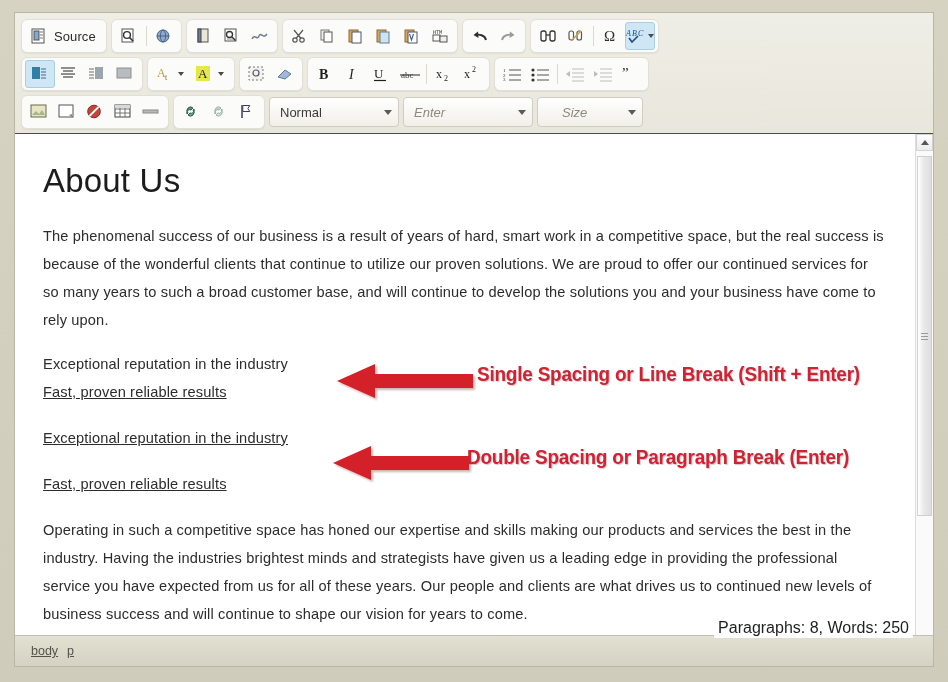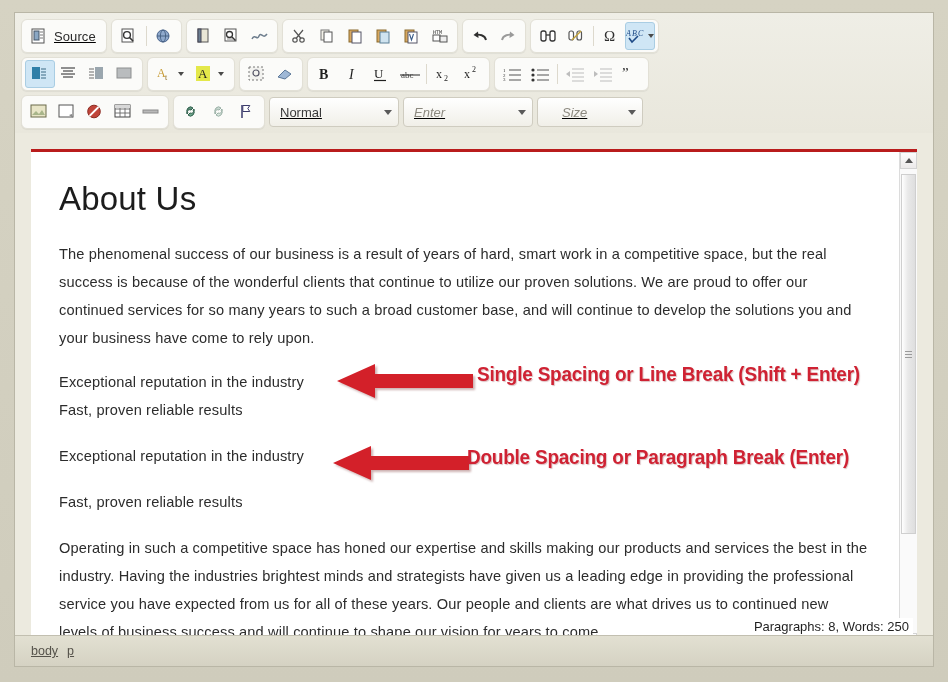--- a/index.html
+++ b/index.html
@@ -41,21 +41,20 @@
     background: linear-gradient(180deg,#efeee6 0%, #e9e7dc 100%);
     padding: 4px 3px 2px 3px;
     flex: 0 0 auto;
   }
   .tb-row {
     display: flex;
     align-items: center;
     height: 38px;
     gap: 4px;
     padding-left: 3px;
-    text-decoration: underline;
   }
   .tb-group {
     display: flex;
     align-items: center;
     height: 32px;
     background: #fbfbf9;
     border: 1px solid #e2e0d6;
     border-radius: 6px;
     padding: 0 3px;
     box-shadow: 0 1px 1px rgba(0,0,0,0.06);
@@ -124,22 +123,22 @@
   #combo-format { width: 112px; gap: 48px; }
   #combo-font   { width: 112px; }
   #combo-size   { width: 74px; padding-left: 24px; }
   #combo-size .cc { margin-left: 8px; }
 
   
   .content-wrap {
     flex: 1 1 auto;
     position: relative;
     background: #ffffff;
-    margin: 16px;
-    border-top: 3px solid #b91c1c;
+    margin: 0;
+    border-top: 1px solid #b91c1c;
     display: flex;
     overflow: hidden;
   }
   .doc {
     position: relative;
     flex: 1 1 auto;
     padding: 22px 30px 0 28px;
     overflow: hidden;
     background: #fff;
   }
@@ -151,21 +150,21 @@
     margin: 6px 0 22px 0;
     letter-spacing: .2px;
   }
   .doc p {
     font-size: 14.6px;
     line-height: 28px;
     color: #2c2c2c;
     margin: 0 0 16px 0;
     letter-spacing: .15px;
   }
-  .doc p.spaced { margin: 0 0 18px 0; }
+  .doc p.spaced { margin: 0 0 18px 0; text-decoration: underline; }
   .doc p.nogap { margin: 0; }
 
   
   .scrollbar {
     flex: 0 0 17px;
     width: 17px;
     background: #f1f1f1;
     border-left: 1px solid #dcdcdc;
     position: relative;
   }
@@ -242,21 +241,21 @@
   .status-left {
     position: absolute;
     left: 16px; top: 8px;
     font-size: 12.5px;
     color: #55524a;
   }
   .status-left span { margin-right: 9px; text-decoration: underline; }
   .status-right {
     position: absolute;
     right: 20px; top: -18px;
-    font-size: 13px;
+    font-size: 16px;
     color: #1f1f1f;
     background: #fff;
     padding: 1px 4px;
   }
 </style>
 </head>
 <body>
 
 <div id="app">
 

